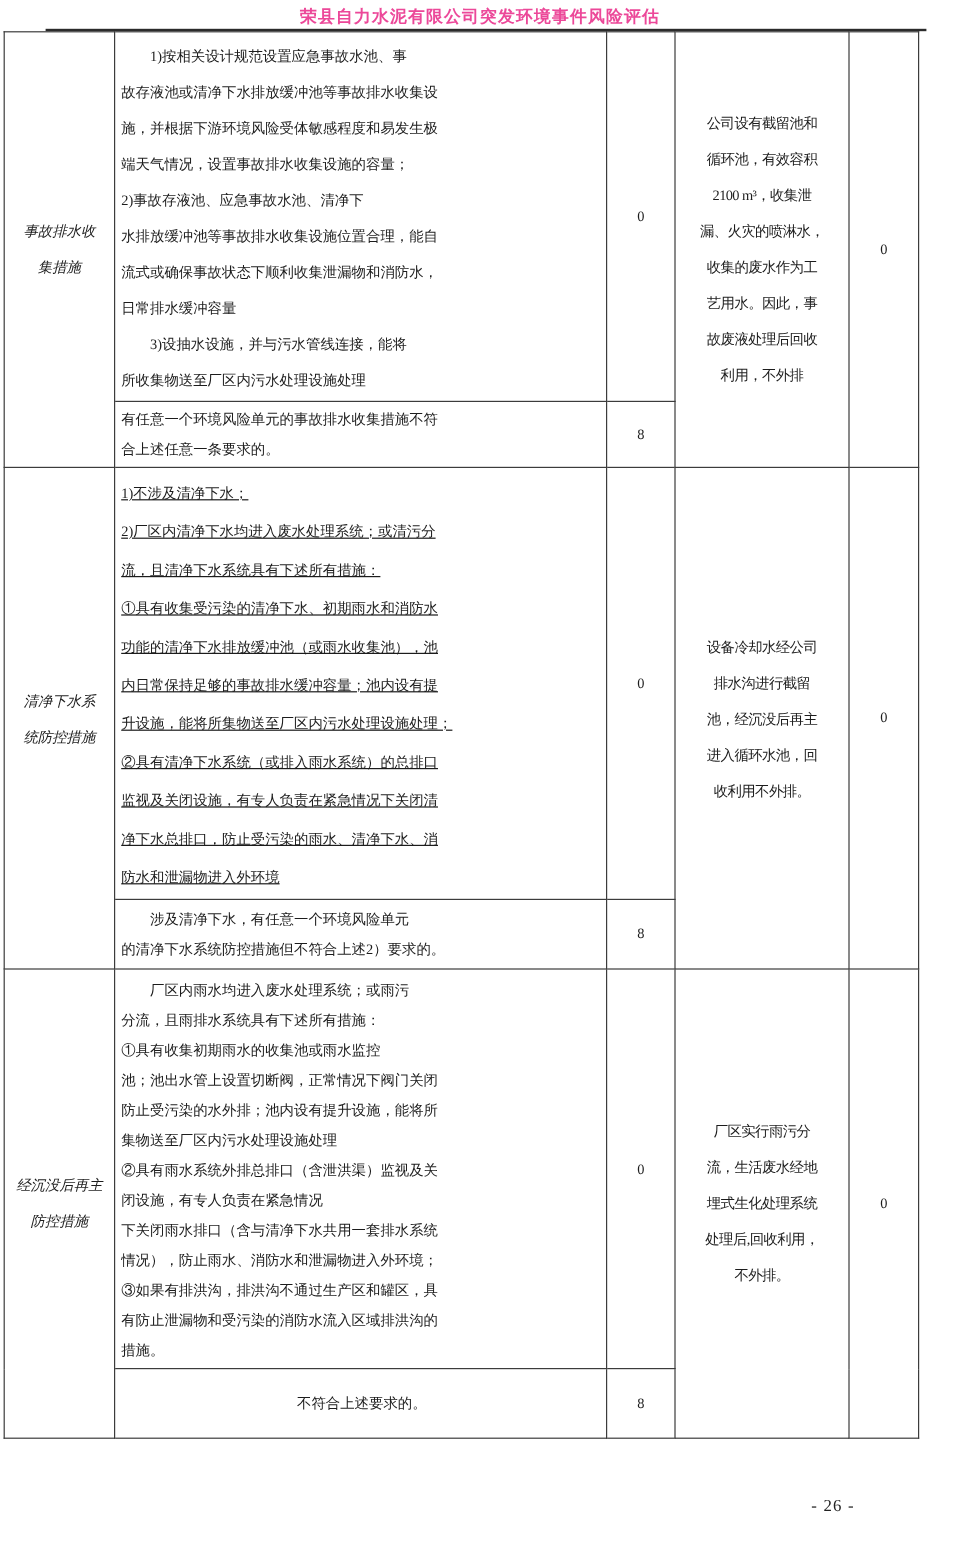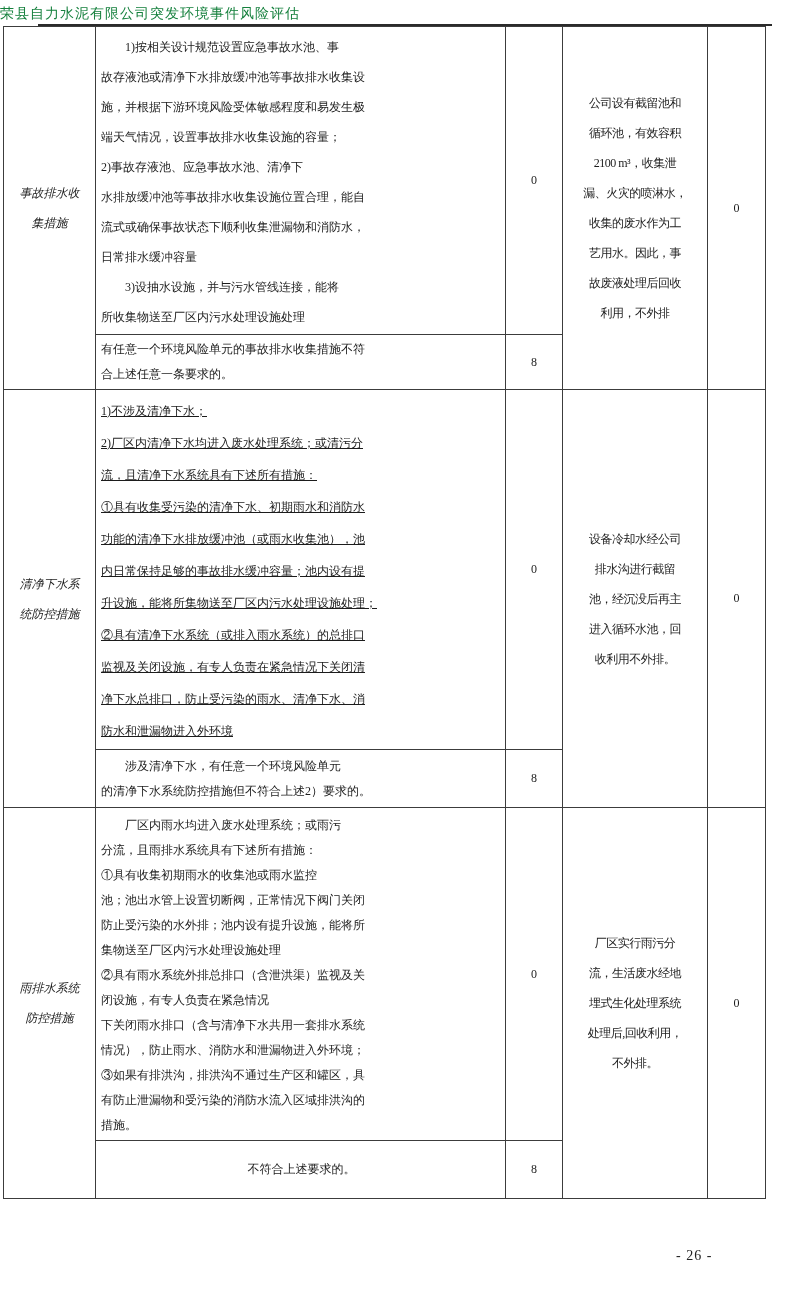--- a/index.html
+++ b/index.html
@@ -6,23 +6,24 @@
   .page{
     position:relative;
     width:800px;height:1294px;
     background:#ffffff;
     font-family:"Liberation Serif","DejaVu Serif",serif;
     color:#1c1c1c;
     overflow:hidden;
   }
   .doc-title{
     position:absolute;top:5px;left:0;width:800px;
-    font-size:14px;font-weight:normal;
+    text-align:center;
+    font-size:14px;font-weight:bold;
     letter-spacing:1px;
-    color:#15803d;
+    color:#ec4899;
   }
   .header-rule{
     position:absolute;top:24px;left:38px;width:734px;height:0;
     border-top:2px solid #2b2b2b;
   }
   table.risk-table{
     position:absolute;left:3px;top:26px;
     width:762px;
     border-collapse:collapse;
     table-layout:fixed;
@@ -160,21 +161,21 @@
 收利用不外排。</td>
         <td class="c-final" rowspan="2">0</td>
       </tr>
       <tr class="r2b">
         <td class="c-penalty">　　涉及清净下水，有任意一个环境风险单元
 的清净下水系统防控措施但不符合上述2）要求的。</td>
         <td class="c-score">8</td>
       </tr>
 
       <tr class="r3a">
-        <td class="c-label" rowspan="2">雨排水系统
+        <td class="c-label" rowspan="2">经沉没后再主
 防控措施</td>
         <td class="c-main h3a">　　厂区内雨水均进入废水处理系统；或雨污
 分流，且雨排水系统具有下述所有措施：
 ①具有收集初期雨水的收集池或雨水监控
 池；池出水管上设置切断阀，正常情况下阀门关闭
 防止受污染的水外排；池内设有提升设施，能将所
 集物送至厂区内污水处理设施处理
 ②具有雨水系统外排总排口（含泄洪渠）监视及关
 闭设施，有专人负责在紧急情况
 下关闭雨水排口（含与清净下水共用一套排水系统

